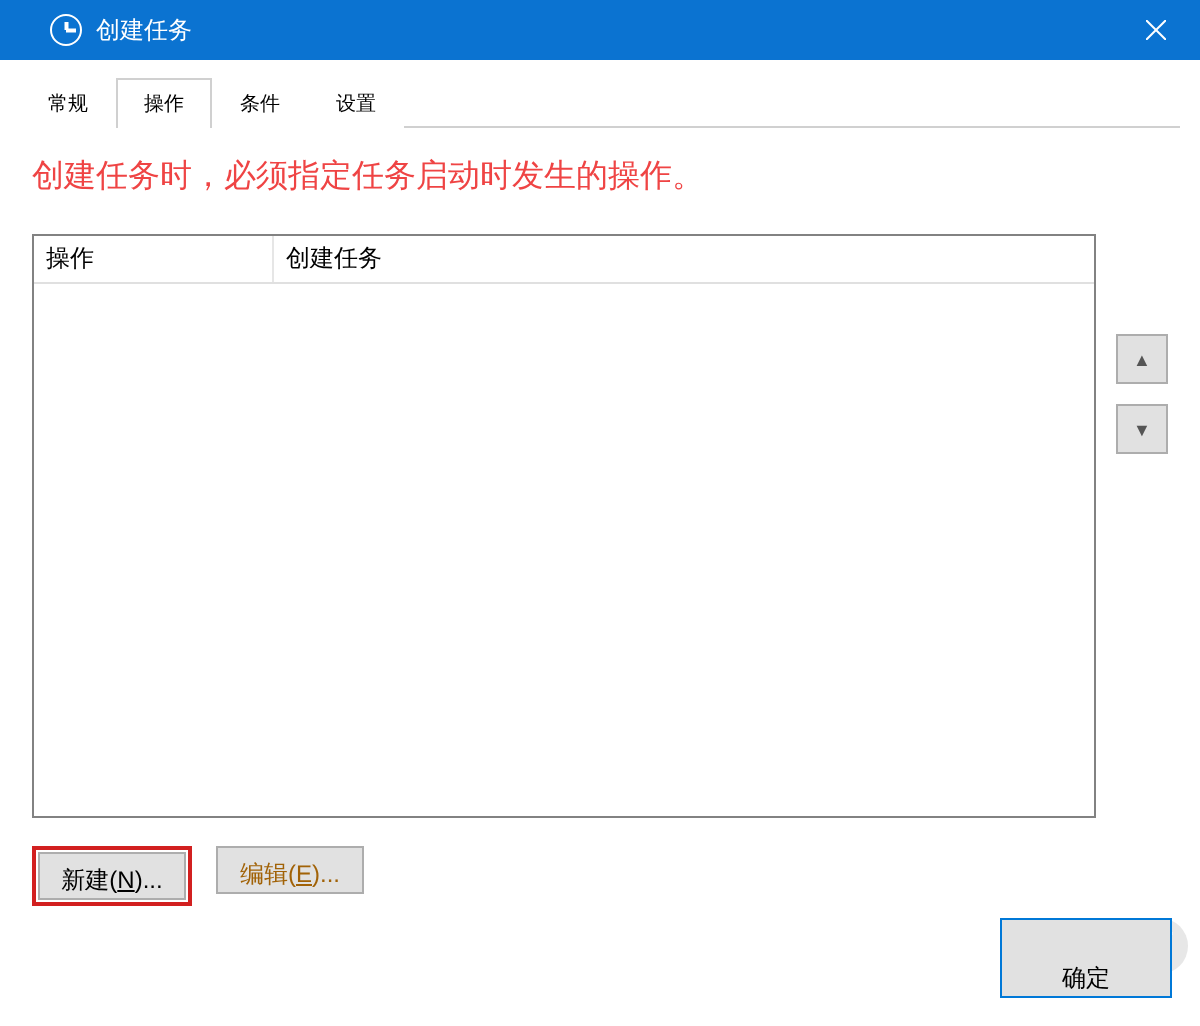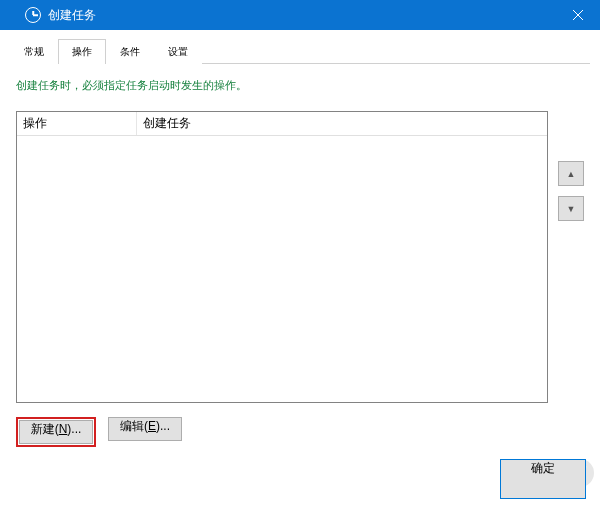--- a/index.html
+++ b/index.html
@@ -8,31 +8,31 @@
 .titlebar .icon { width: 16px; height: 16px; border: 1.5px solid #fff; border-radius: 50%; position: relative; margin-right: 7px; }
 .titlebar .icon::before { content: ""; position: absolute; left: 50%; top: 50%; width: 1.5px; height: 4px; background: #fff; transform-origin: bottom; transform: translate(-50%,-100%); }
 .titlebar .icon::after { content: ""; position: absolute; left: 50%; top: 50%; width: 1.5px; height: 5px; background: #fff; transform-origin: bottom; transform: translate(-50%,-100%) rotate(90deg); }
 .titlebar .title { flex: 1; font-size: 12px; }
 .titlebar .close { width: 45px; height: 30px; display: flex; align-items: center; justify-content: center; }
 .titlebar .close svg { width: 10px; height: 10px; stroke: #fff; stroke-width: 1; }
 .content { padding: 8px 10px 10px 10px; background: #fff; }
 .tabs { display: flex; border-bottom: 1px solid #d0d0d0; margin-bottom: 14px; position: relative; }
 .tab { padding: 5px 13px; border: 1px solid transparent; border-bottom: none; background: #fff; cursor: default; position: relative; top: 1px; font-size: 10px; }
 .tab.active { border-color: #d0d0d0; background: #fff; z-index: 1; }
-.desc { margin: 0 6px 18px 6px; font-size: 11px; color: #15803d; }
+.desc { margin: 0 6px 18px 6px; font-size: 16px; color: #ef4444; }
 .main-row { display: flex; gap: 10px; padding: 0 6px; }
 .table-wrap { flex: 1; border: 1px solid #828282; height: 292px; background: #fff; }
 .table-head { display: flex; border-bottom: 1px solid #e0e0e0; background: #fff; }
 .th { padding: 3px 6px; font-size: 12px; }
 .th1 { width: 120px; border-right: 1px solid #e6e6e6; }
 .side-btns { display: flex; flex-direction: column; gap: 10px; padding-top: 50px; }
 .arrow-btn { width: 26px; height: 25px; background: #e1e1e1; border: 1px solid #adadad; display: flex; align-items: center; justify-content: center; color: #555; font-size: 9px; }
 .action-row { display: flex; gap: 12px; margin: 14px 6px 0 6px; }
-.btn { min-width: 74px; height: 24px; background: #e1e1e1; border: 1px solid #adadad; font-size: 12px; display: inline-flex; align-items: flex-start; justify-content: center; padding: 0 10px; }
-.btn.disabled { color: #000000; }
+.btn { min-width: 74px; height: 24px; background: #e1e1e1; border: 1px solid #adadad; font-size: 12px; display: inline-flex; align-items: flex-end; justify-content: center; padding: 0 10px; }
+.btn.disabled { color: #a16207; }
 .highlight { border: 2px solid #d22020; padding: 1px; display: inline-block; }
 .highlight .btn { margin: 0; }
 .footer { position: absolute; right: 14px; bottom: 14px; display: flex; gap: 8px; }
 .footer .btn { min-width: 86px; height: 40px; background: #e1e1e1; }
 .footer .btn.primary { border: 1.5px solid #0078d7; }
 .watermark { position: absolute; right: 6px; bottom: 26px; color: #e7e7e7; font-size: 20px; font-weight: bold; letter-spacing: 1px; pointer-events: none; display: flex; align-items: center; gap: 4px; }
 .watermark .circ { width: 28px; height: 28px; border-radius: 50%; background: #e7e7e7; color: #fff; display: flex; align-items: center; justify-content: center; font-size: 14px; }
 u { text-decoration: underline; }
 </style>
 </head>

